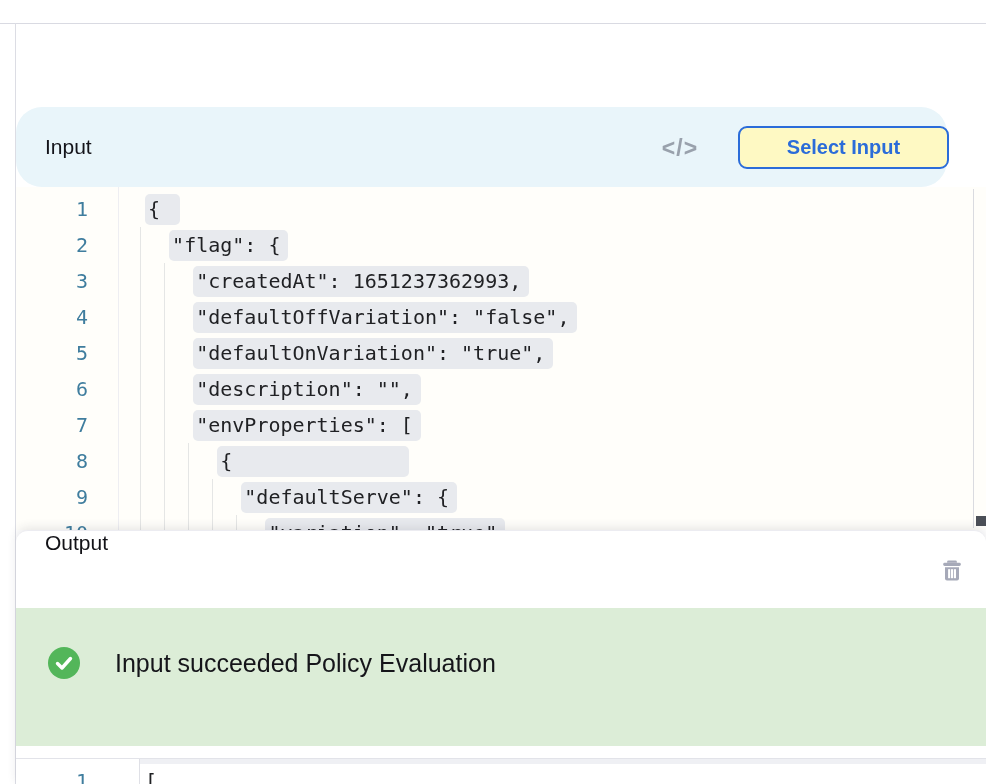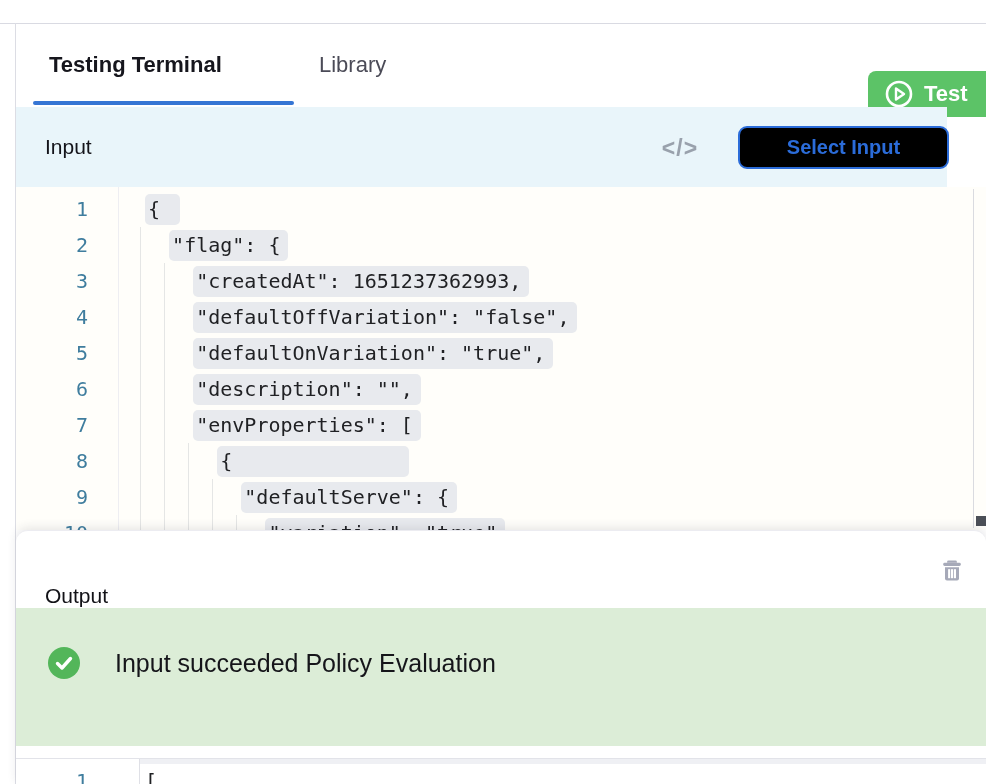--- a/index.html
+++ b/index.html
@@ -20,28 +20,28 @@
   .tab-underline { position:absolute; left:0; top:77px; width:261px; height:4px;
                    background:#3575d4; border-radius:3px; }
 
   .test-btn { position:absolute; left:852px; top:47px; width:150px; height:46px;
               background:#5cc367; border:none; border-radius:8px; color:#fff;
               display:flex; align-items:center; gap:10px; padding:0 0 0 16px;
               font-size:22px; font-weight:bold; font-family:"Liberation Sans",sans-serif; cursor:pointer; }
 
   
   .input-header { position:absolute; left:16px; top:107px; width:931px; height:80px;
-                  background:#e9f5fa; display:flex; align-items:center; }
+                  background:#e9f5fa; display:flex; align-items:center;border-radius:26px; }
   .input-title { font-size:21px; color:#14141a; margin-left:29px; }
   .code-toggle { position:absolute; left:639px; top:26px; width:50px; height:30px;
                  color:#99a1ac; font-size:23px; font-weight:bold; letter-spacing:1px;
                  display:flex; align-items:center; justify-content:center; cursor:pointer;
                  font-family:"Liberation Sans",sans-serif; }
   .select-input-btn { position:absolute; left:722px; top:19px; width:211px; height:43px;
-                 background:#000000; border:2px solid #2b6cd9; border-radius:9px;
+                 background:#fef9c3; border:2px solid #2b6cd9; border-radius:9px;
                  color:#2b6cd9; font-size:20px; font-weight:bold;
                  font-family:"Liberation Sans",sans-serif; cursor:pointer; }
 
   
   .editor { position:absolute; left:16px; top:187px; width:970px; height:343px;
             background:#fffefa; overflow:hidden; }
   .gutter-border { position:absolute; left:102px; top:0; width:1px; height:343px; background:#eeeef2; }
   .cl { position:relative; display:flex; height:36px; line-height:36px;
         font-family:"DejaVu Sans Mono", monospace; font-size:20px; }
   .ln { display:inline-block; width:72px; text-align:right; color:#3f7d9e; flex:0 0 72px; }
@@ -49,21 +49,21 @@
   .ws { white-space:pre; }
   .hl { white-space:pre; background:#e8eaee; border-radius:5px; padding:3px 8px 4px 3px; }
   .guide { position:absolute; width:1px; background:rgba(110,120,135,0.18); z-index:3; }
   .vtrack { position:absolute; left:957px; top:2px; width:1px; height:339px; background:#dadbe0; }
   .sb-thumb { position:absolute; left:960px; top:329px; width:12px; height:10px; background:#4b4f57; }
 
   
   .output-sheet { position:absolute; left:16px; top:530px; width:970px; height:254px;
                   background:#fff; border-top-left-radius:12px; border-top-right-radius:12px;
                   border-top:1px solid #ececf1; box-shadow:0 -3px 10px rgba(40,40,60,0.10); z-index:10; }
-  .output-header { position:relative; height:77px; display:flex; align-items:flex-end; }
+  .output-header { position:relative; height:77px; display:flex; align-items:flex-start; }
   .output-title { font-size:21px; color:#121217; margin-left:29px; }
   .trash-btn { position:absolute; right:18px; top:24px; width:30px; height:30px;
                background:none; border:none; cursor:pointer; }
 
   .banner { position:absolute; left:0; top:77px; width:970px; height:138px; background:#dcedd7; }
   .check-badge { position:absolute; left:32px; top:39px; width:32px; height:32px; }
   .banner-text { position:absolute; left:99px; top:41px; font-size:25px; color:#15151a; }
   .collapse-btn { position:absolute; left:466px; top:152px; width:60px; height:34px;
                   background:none; border:none; cursor:pointer; }
 
@@ -78,38 +78,20 @@
   svg { display:block; }
 </style>
 </head>
 <body>
 
 <div class="page">
 
   <div class="top-hairline"></div>
   <div class="left-hairline"></div>
 
-  <div class="tabs-row">
-    <div class="tab tab-active">
-      <span>Testing Terminal</span>
-      <span class="tab-underline"></span>
-    </div>
-    <div class="tab tab-idle">
-      <span>Library</span>
-    </div>
-    <button class="test-btn">
-      <span>
-        <svg width="30" height="30" viewBox="0 0 30 30">
-          <circle cx="15" cy="15" r="12" fill="none" stroke="#ffffff" stroke-width="2.6"></circle>
-          <path d="M12 9.5 L20 15 L12 20.5 Z" fill="none" stroke="#ffffff" stroke-width="2.4" stroke-linejoin="round"></path>
-        </svg>
-      </span>
-      <span>Test</span>
-    </button>
-  </div>
 
   <div class="input-header">
     <span class="input-title">Input</span>
     <span class="code-toggle">&lt;/&gt;</span>
     <button class="select-input-btn">Select Input</button>
   </div>
 
   <div class="editor">
     <div class="gutter-border"></div>
     <div style="position:relative; padding-top:4px;">

